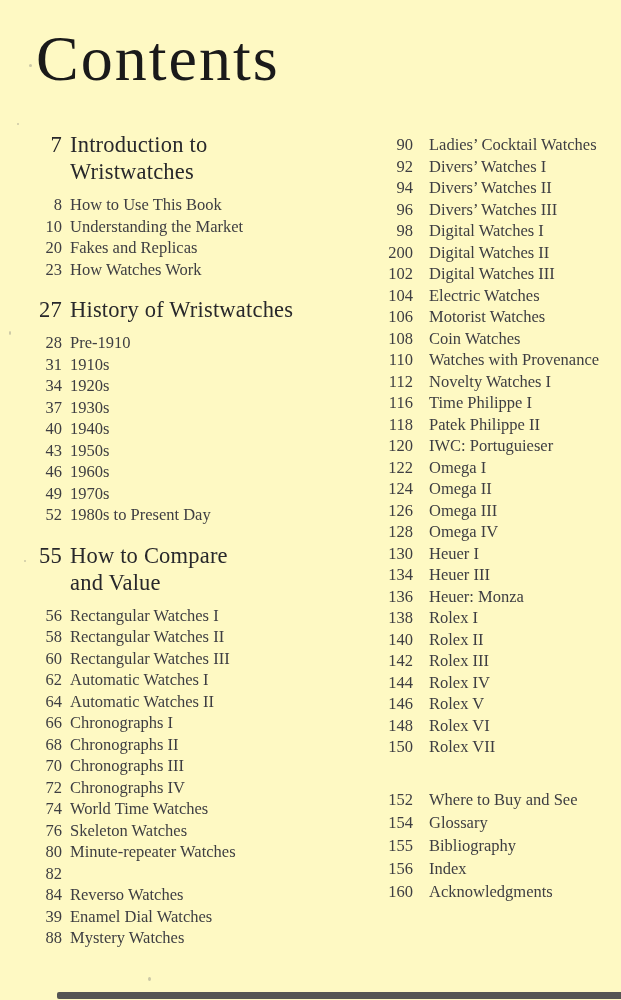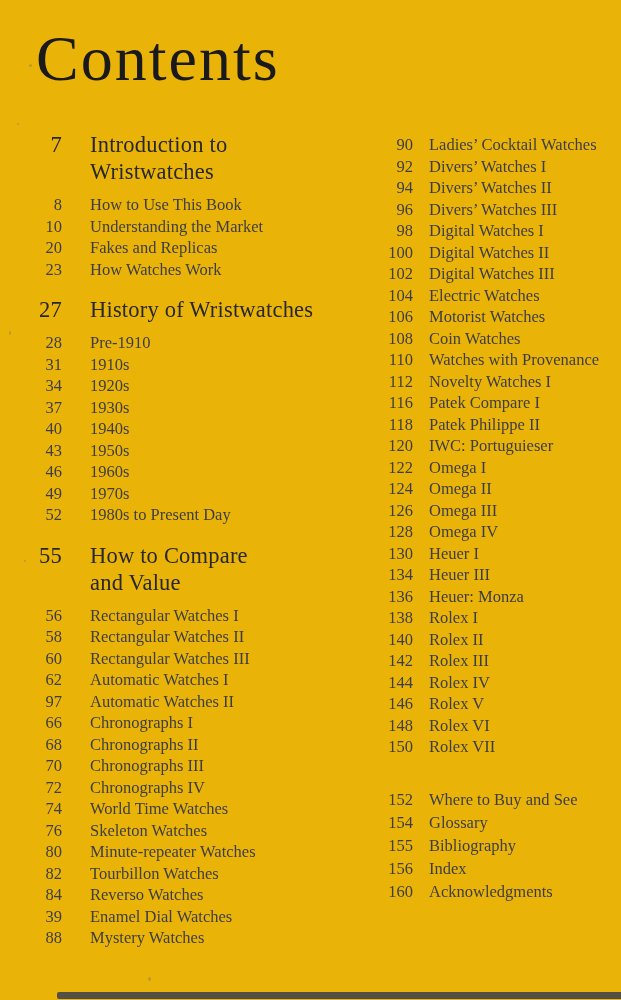--- a/index.html
+++ b/index.html
@@ -1,19 +1,19 @@
 <!DOCTYPE html>
 <html><head>
 <meta charset="utf-8">
 <style>
   html,body{margin:0;padding:0;background:#ffffff;}
   .page{
     position:relative;
     width:621px;height:1000px;
-    background:#eab308;
+    background:#fef9c3;
     font-family:"Liberation Serif","DejaVu Serif",serif;
     overflow:hidden;
   }
   .title{
     position:absolute;
     left:36px;top:22px;
     font-size:64px;
     font-weight:400;
     letter-spacing:2px;
     color:#1a1a1a;
@@ -23,21 +23,21 @@
   .col-left{left:0;top:131px;width:330px;}
   .col-right{left:340px;top:134px;width:299px;}
 
   .trow{
     display:flex;align-items:baseline;
     font-size:16.5px;line-height:21.5px;
     color:#3e3e42;
   }
   .num{flex:none;text-align:right;}
   .col-left .num{width:62px;}
-  .col-left .lbl{margin-left:28px;}
+  .col-left .lbl{margin-left:8px;}
   .col-right .num{width:73px;}
   .col-right .lbl{margin-left:16px;}
   .lbl{white-space:pre-line;}
 
   .trow.heading{
     font-size:22.5px;line-height:27px;
     color:#28282b;
     letter-spacing:0.2px;
     margin-bottom:9px;
   }
@@ -152,21 +152,21 @@
         </div>
         <div class="trow">
           <span class="num">60</span>
           <span class="lbl">Rectangular Watches III</span>
         </div>
         <div class="trow">
           <span class="num">62</span>
           <span class="lbl">Automatic Watches I</span>
         </div>
         <div class="trow">
-          <span class="num">97</span>
+          <span class="num">64</span>
           <span class="lbl">Automatic Watches II</span>
         </div>
         <div class="trow">
           <span class="num">66</span>
           <span class="lbl">Chronographs I</span>
         </div>
         <div class="trow">
           <span class="num">68</span>
           <span class="lbl">Chronographs II</span>
         </div>
@@ -185,21 +185,20 @@
         <div class="trow">
           <span class="num">76</span>
           <span class="lbl">Skeleton Watches</span>
         </div>
         <div class="trow">
           <span class="num">80</span>
           <span class="lbl">Minute-repeater Watches</span>
         </div>
         <div class="trow">
           <span class="num">82</span>
-          <span class="lbl">Tourbillon Watches</span>
         </div>
         <div class="trow">
           <span class="num">84</span>
           <span class="lbl">Reverso Watches</span>
         </div>
         <div class="trow">
           <span class="num">39</span>
           <span class="lbl">Enamel Dial Watches</span>
         </div>
         <div class="trow">
@@ -224,21 +223,21 @@
         </div>
         <div class="trow">
           <span class="num">96</span>
           <span class="lbl">Divers’ Watches III</span>
         </div>
         <div class="trow">
           <span class="num">98</span>
           <span class="lbl">Digital Watches I</span>
         </div>
         <div class="trow">
-          <span class="num">100</span>
+          <span class="num">200</span>
           <span class="lbl">Digital Watches II</span>
         </div>
         <div class="trow">
           <span class="num">102</span>
           <span class="lbl">Digital Watches III</span>
         </div>
         <div class="trow">
           <span class="num">104</span>
           <span class="lbl">Electric Watches</span>
         </div>
@@ -253,21 +252,21 @@
         <div class="trow">
           <span class="num">110</span>
           <span class="lbl">Watches with Provenance</span>
         </div>
         <div class="trow">
           <span class="num">112</span>
           <span class="lbl">Novelty Watches I</span>
         </div>
         <div class="trow">
           <span class="num">116</span>
-          <span class="lbl">Patek Compare I</span>
+          <span class="lbl">Time Philippe I</span>
         </div>
         <div class="trow">
           <span class="num">118</span>
           <span class="lbl">Patek Philippe II</span>
         </div>
         <div class="trow">
           <span class="num">120</span>
           <span class="lbl">IWC: Portuguieser</span>
         </div>
         <div class="trow">

